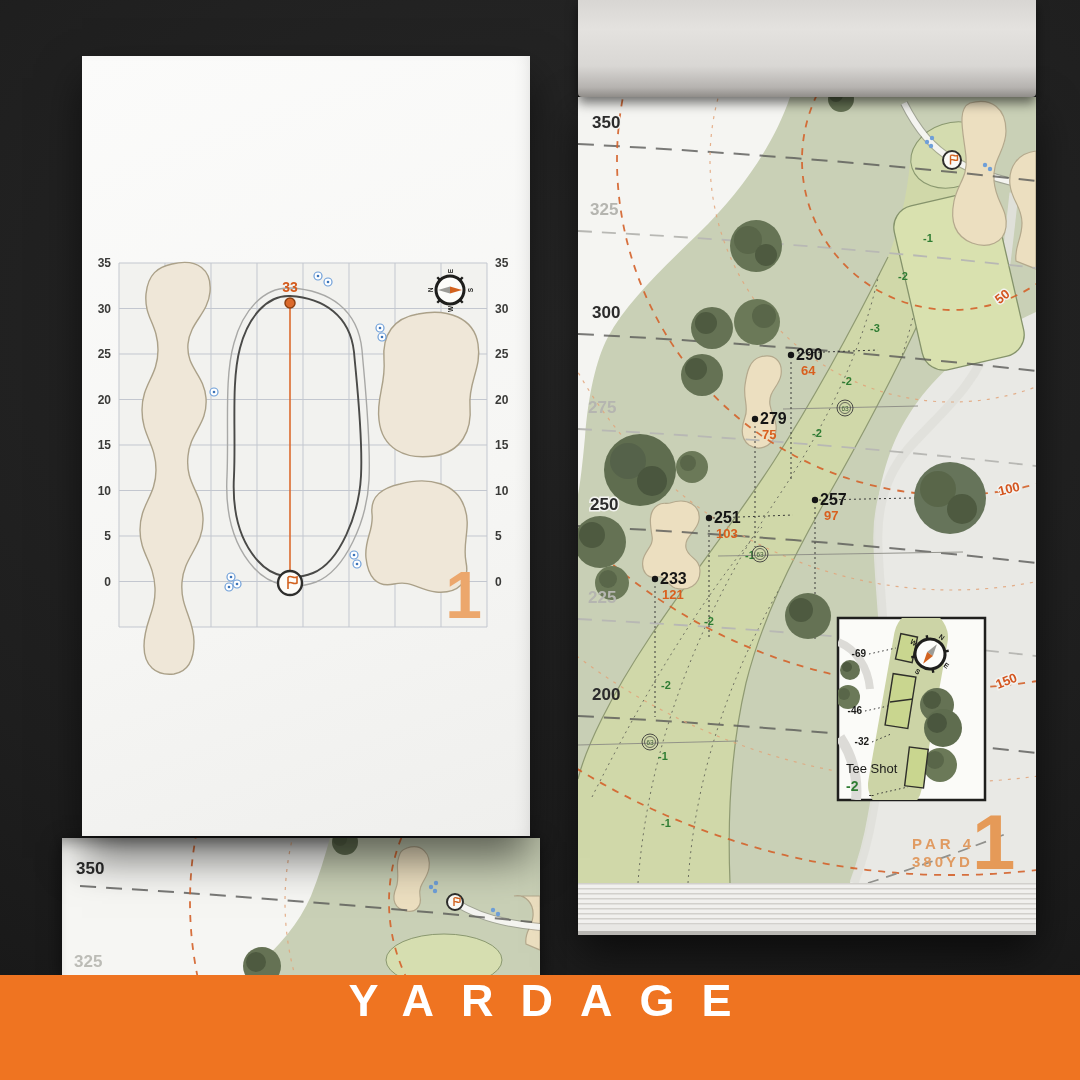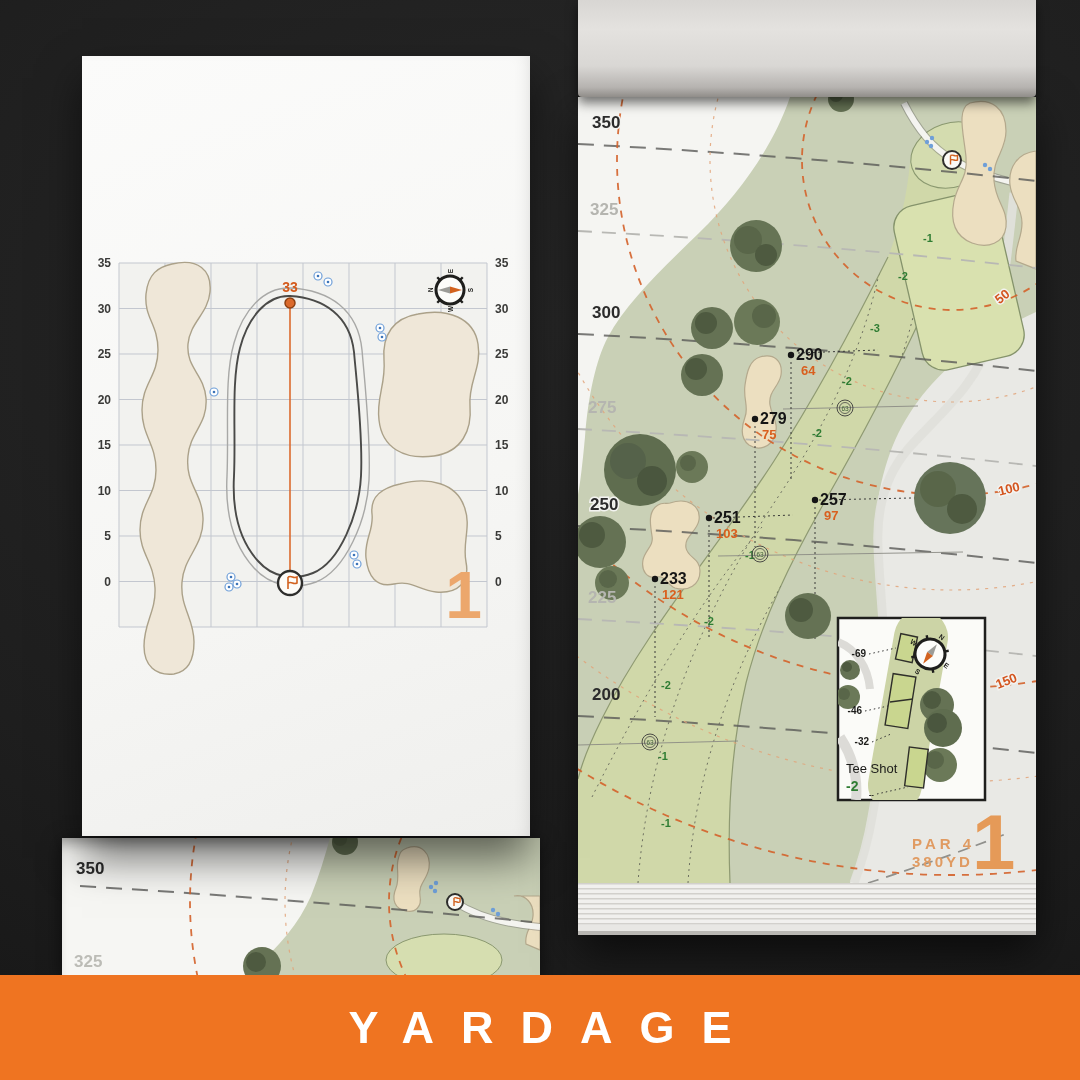--- a/index.html
+++ b/index.html
@@ -11,21 +11,21 @@
     box-shadow:0 4px 18px rgba(0,0,0,.6), inset 0 12px 14px -8px rgba(0,0,0,.38);z-index:2;}
   .left-detail-page{left:82px;top:56px;width:448px;height:780px;
     background:linear-gradient(160deg,#fbfbfa 0%,#f6f6f4 60%,#efefed 100%);
     box-shadow:0 22px 40px rgba(0,0,0,.55), inset -10px 0 20px -14px rgba(0,0,0,.18);z-index:3;}
   .right-hole-page{left:578px;top:97px;width:458px;height:838px;background:#f7f7f4;
     box-shadow:0 18px 40px rgba(0,0,0,.6), inset 14px 0 18px -12px rgba(0,0,0,.20);z-index:2;}
   .right-roll{left:578px;top:0;width:458px;height:97px;z-index:4;border-radius:0 0 4px 4px;
     background:linear-gradient(180deg,#d8d6d3 0%,#e4e2df 30%,#d9d7d4 68%,#b6b3b0 90%,#908d89 100%);
     box-shadow:0 6px 12px rgba(0,0,0,.55);}
   .banner{position:absolute;left:0;top:975px;width:1080px;height:105px;background:#EF7421;z-index:6;
-    display:flex;align-items:center;justify-content:center;}
+    display:flex;align-items:flex-start;justify-content:center;}
   .banner span{color:#fff;font-size:45px;font-weight:700;letter-spacing:27px;padding-left:27px;}
   svg{display:block;}
   text{font-family:"Liberation Sans",sans-serif;}
   .halo{paint-order:stroke;stroke:#f3f3f0;stroke-width:3px;}
 </style>
 </head>
 <body>
 
 <div class="stage">
 

